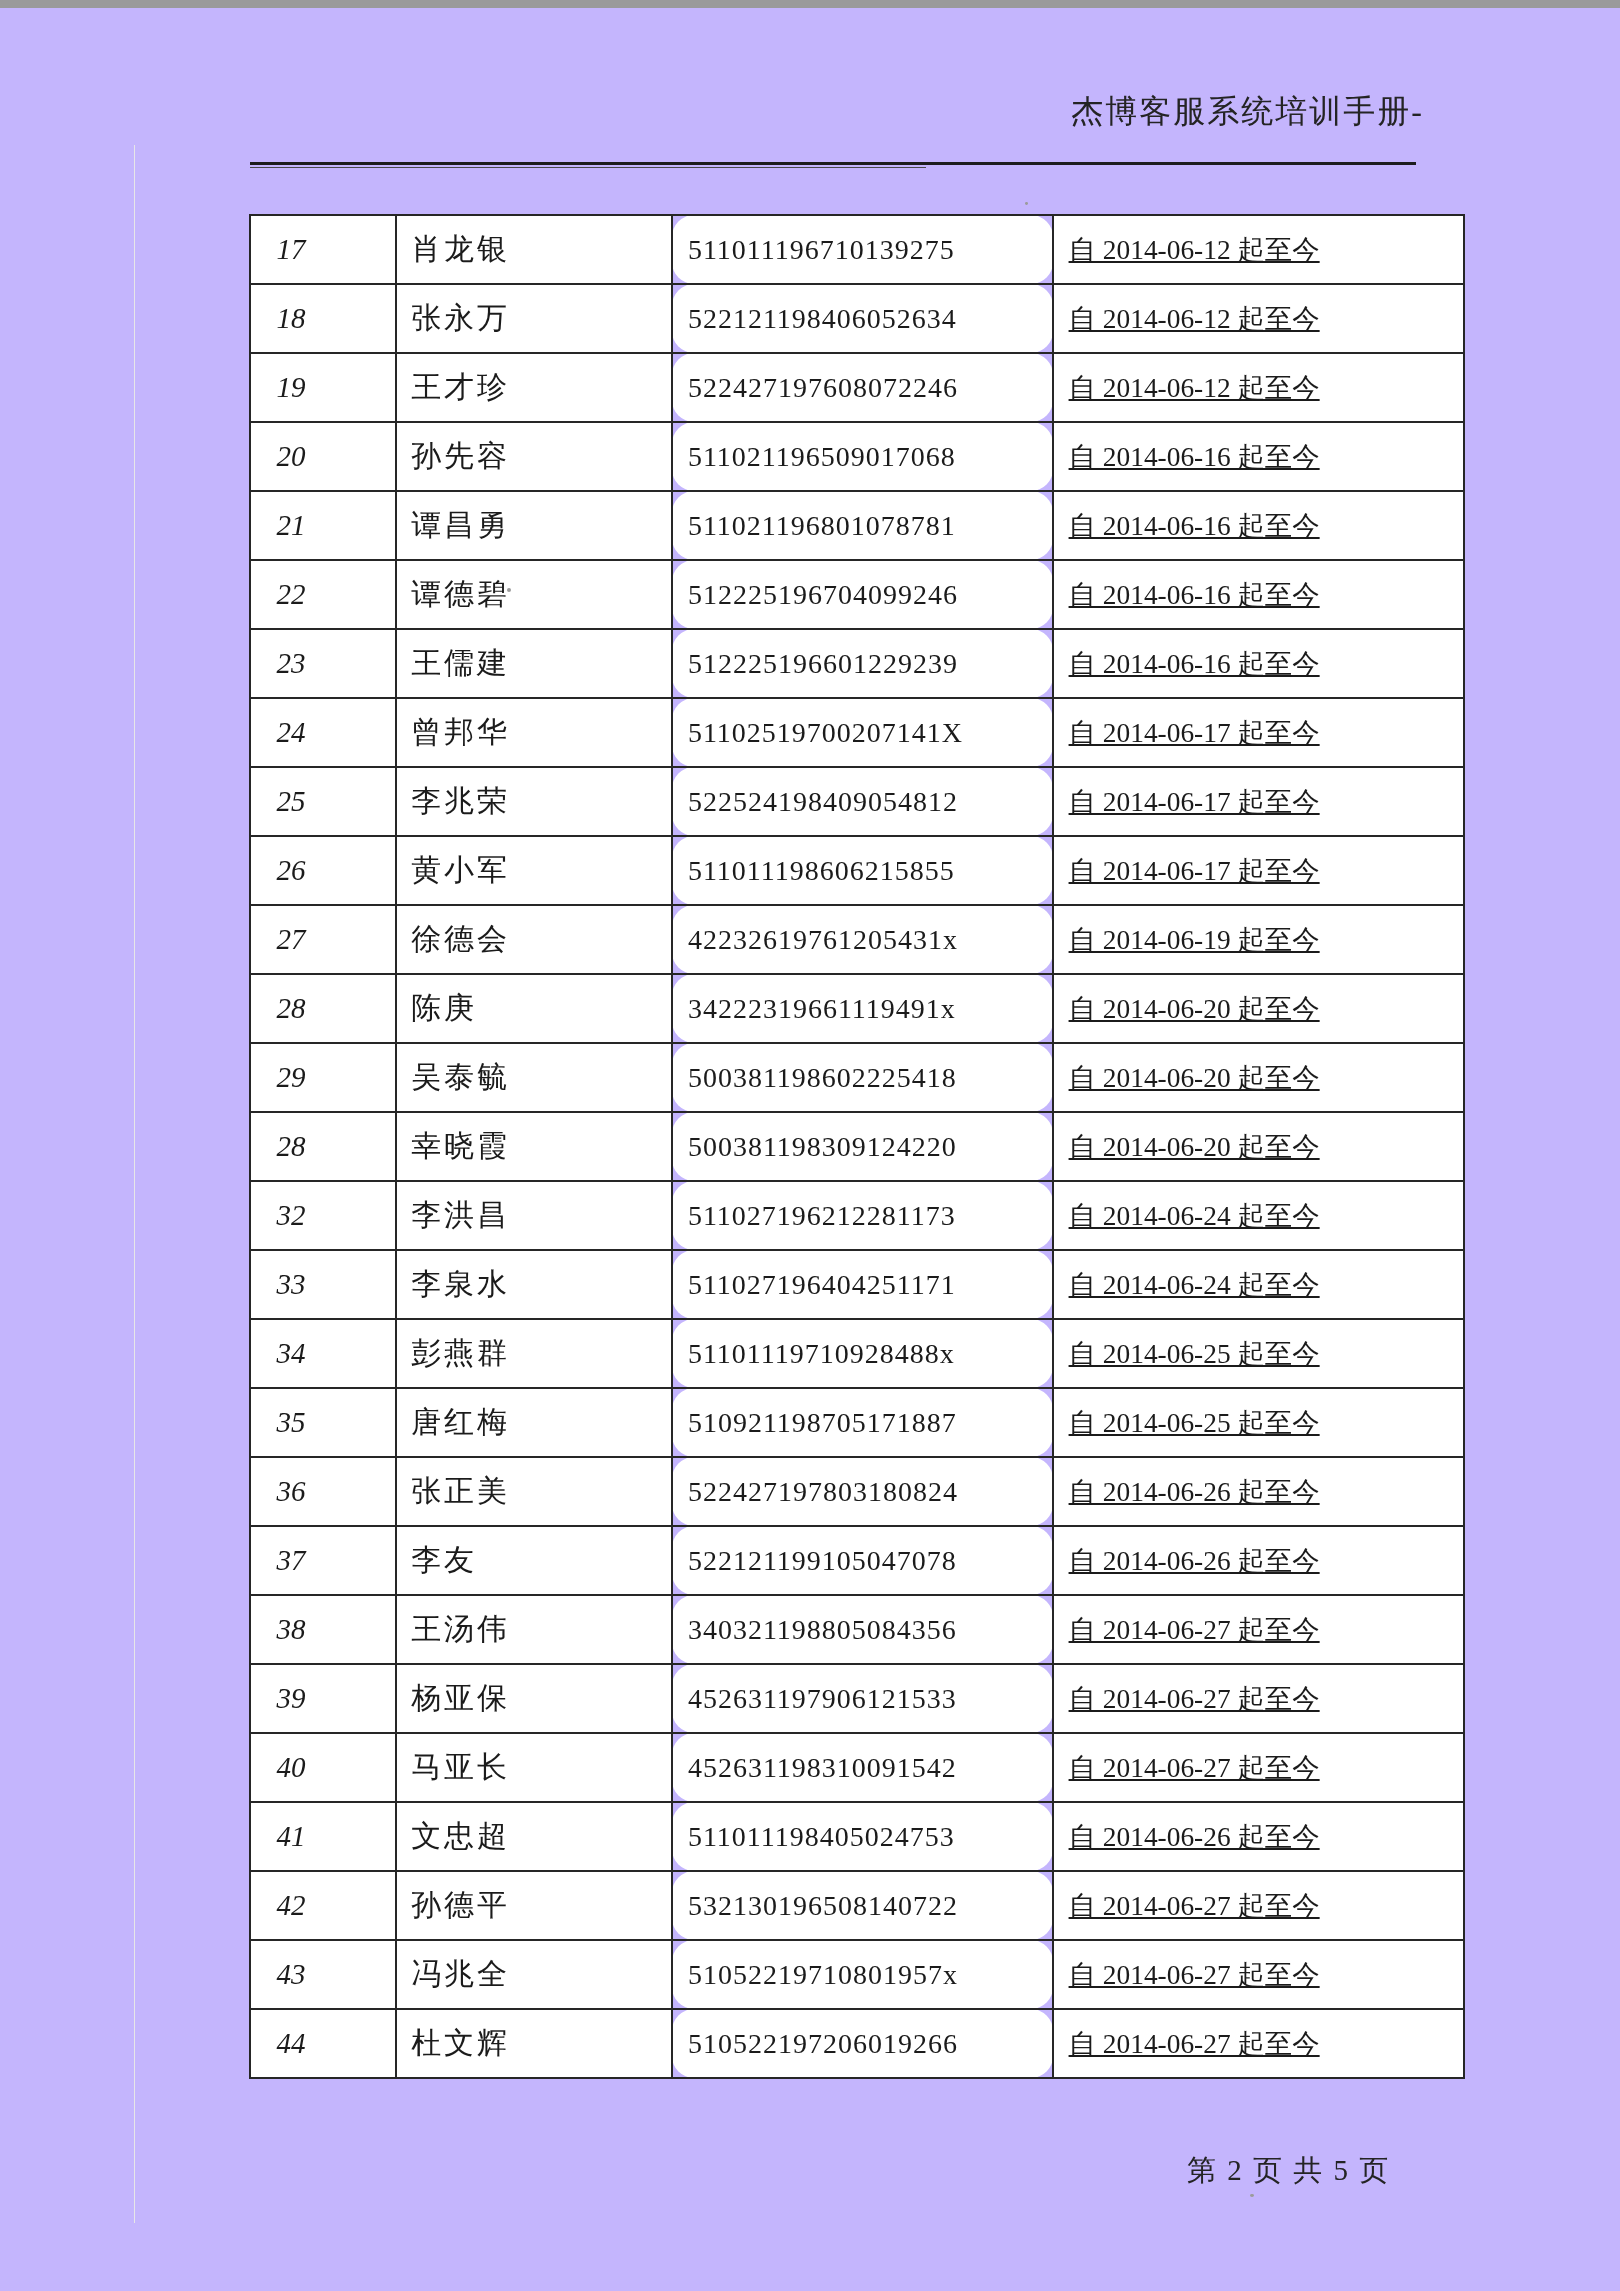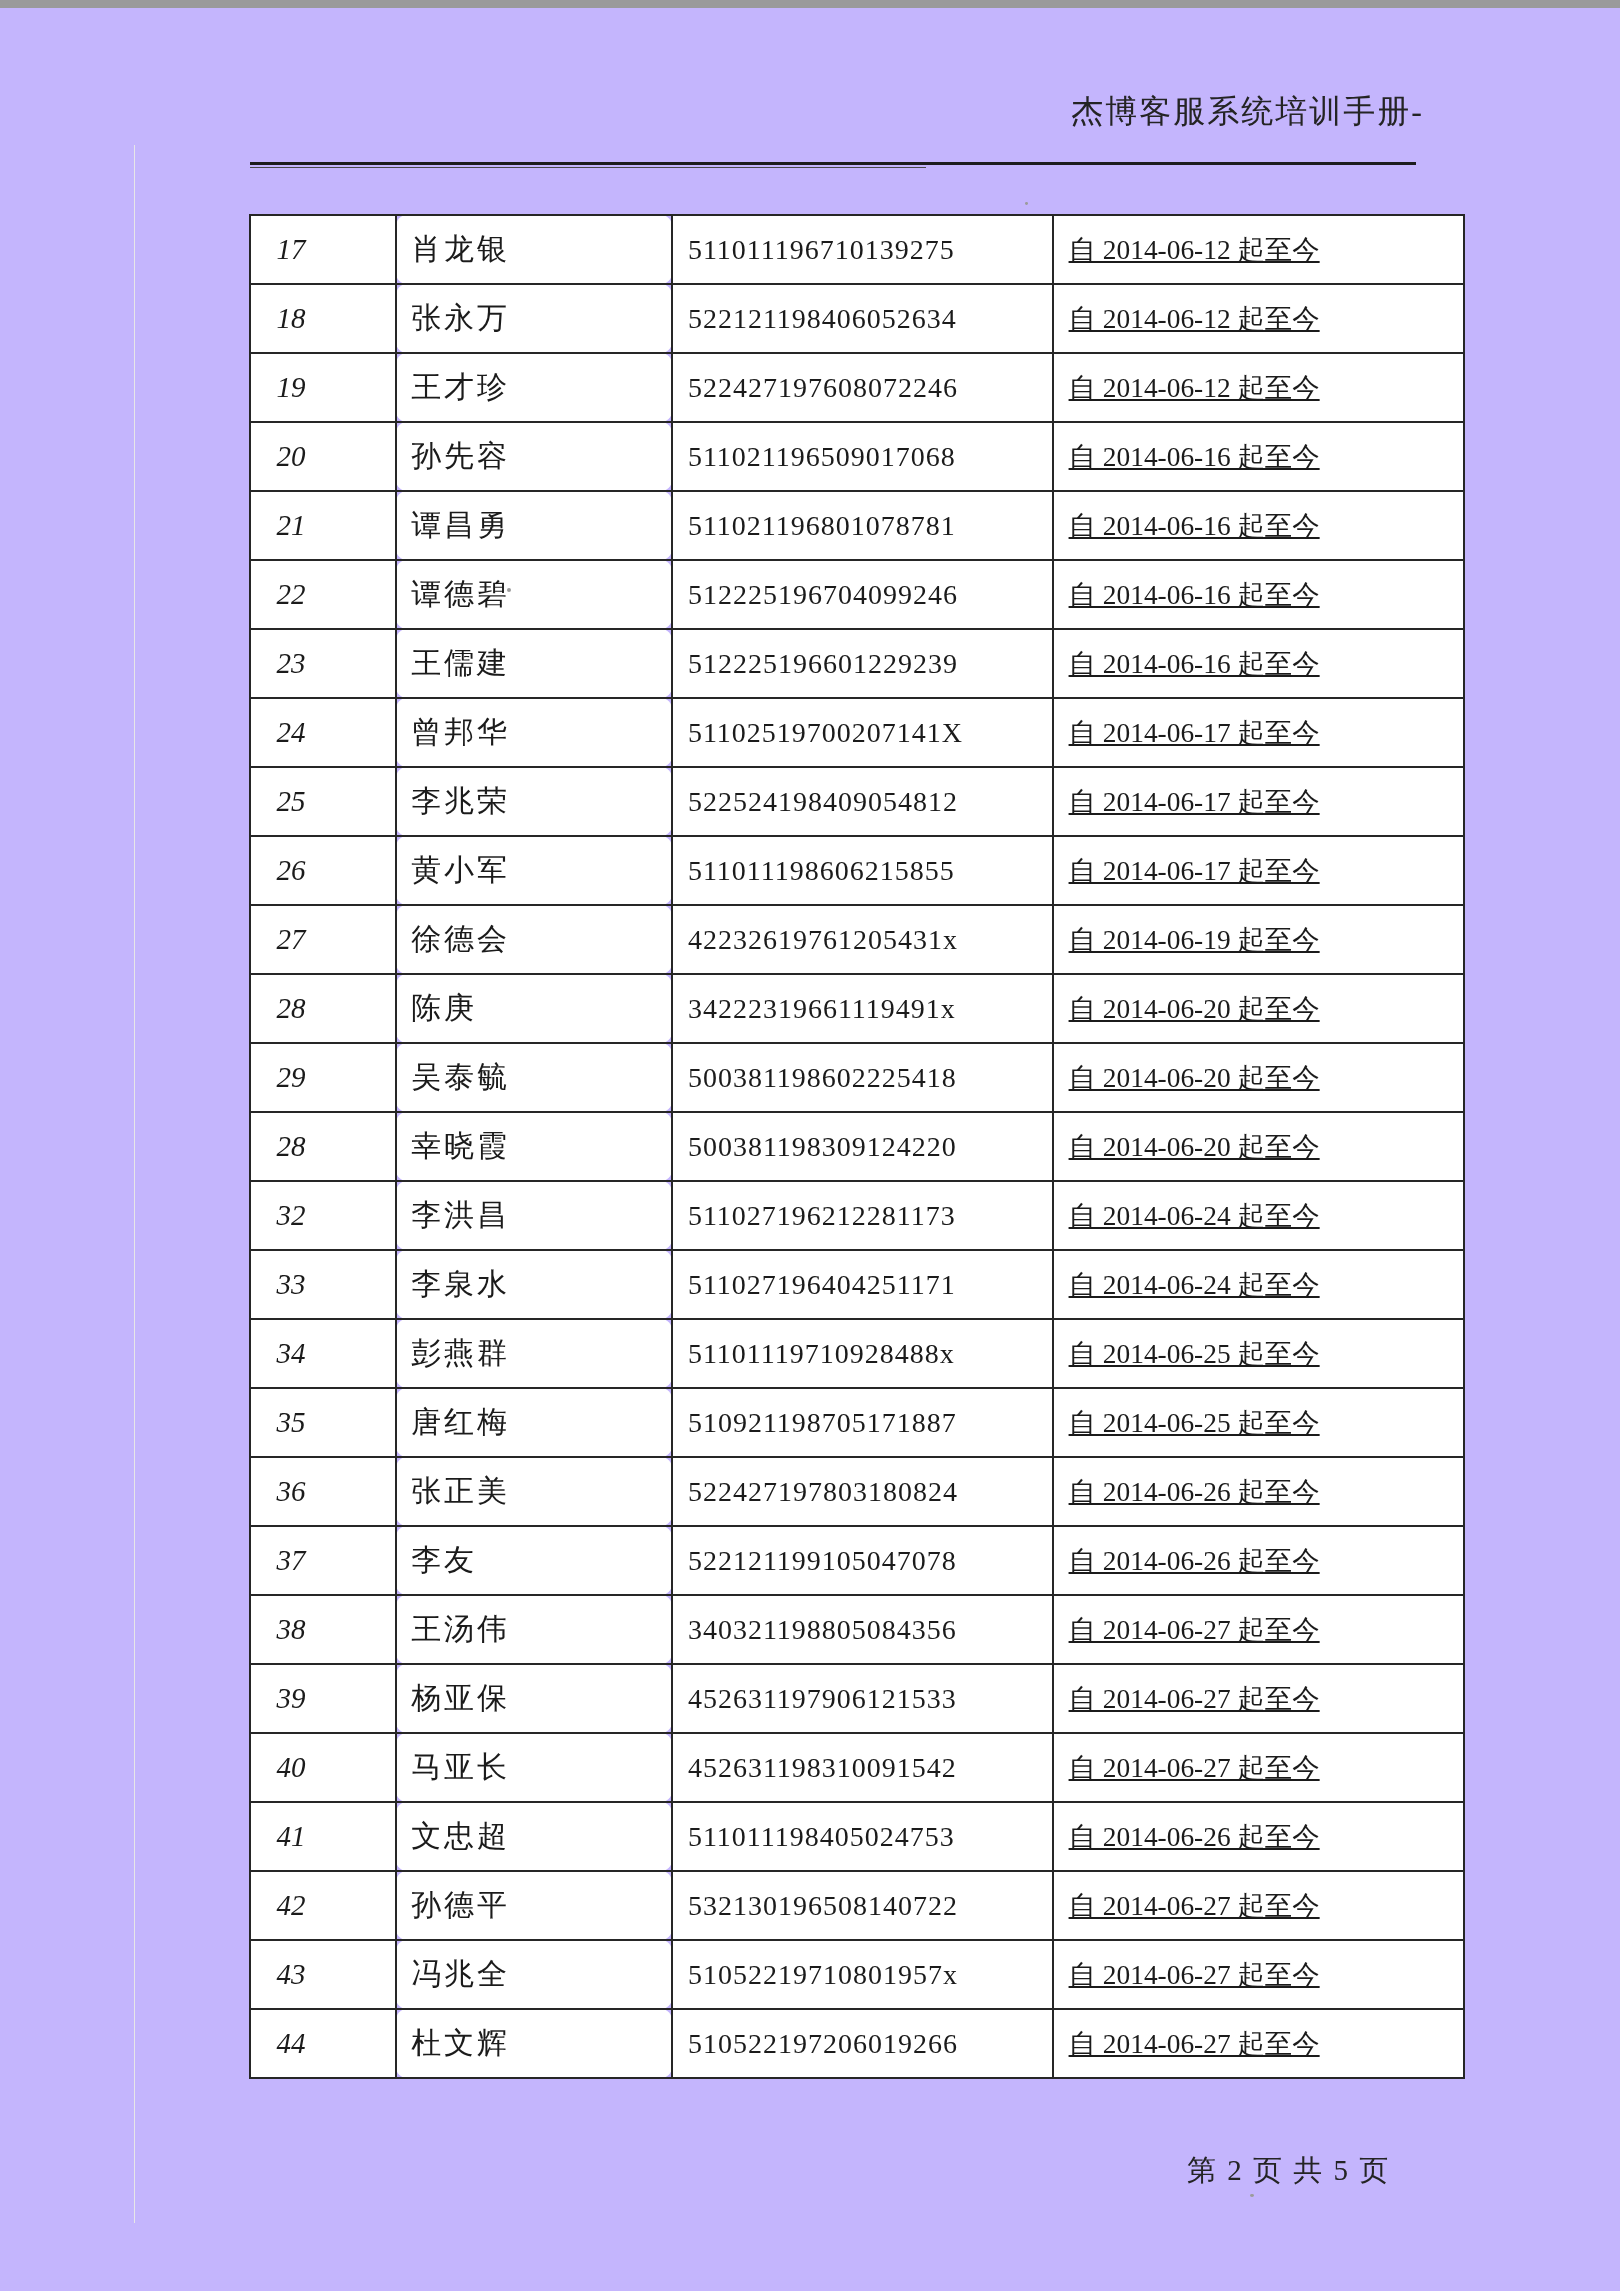--- a/index.html
+++ b/index.html
@@ -41,22 +41,22 @@
   }
   .doc-table td{
     border:2px solid #262626;
     height:65px;
     vertical-align:middle;
     white-space:nowrap;
     overflow:hidden;
     background:#fff;
   }
   td.c-no{ width:117px; padding-left:25.5px; font-size:29px;font-style:italic; }
-  td.c-name{ width:259px; padding-left:14.7px; font-size:30px; letter-spacing:2.9px;border-radius:11px; }
-  td.c-id{ width:363px; padding-left:14.7px; font-size:28px; letter-spacing:1px; }
+  td.c-name{ width:259px; padding-left:14.7px; font-size:30px; letter-spacing:2.9px; }
+  td.c-id{ width:363px; padding-left:14.7px; font-size:28px; letter-spacing:1px;border-radius:22px; }
   td.c-period{ width:393px; padding-left:14.7px; font-size:27.4px;text-decoration:underline; }
   .footer{
     position:absolute;
     top:2143px;left:1187px;
     font-size:29px;
     letter-spacing:2px;
     white-space:nowrap;
     color:#242424;
   }
   

